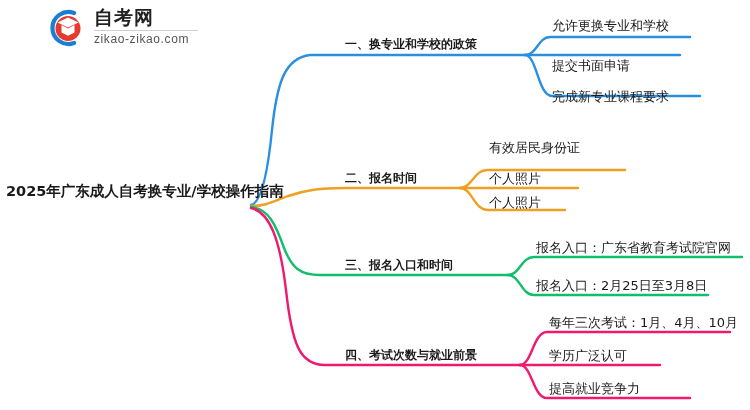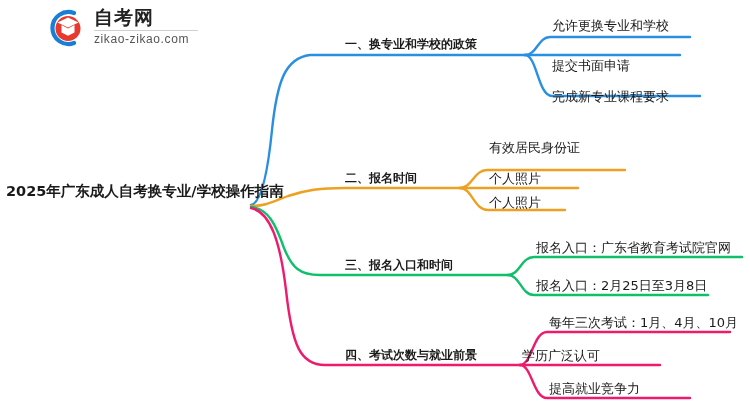--- a/index.html
+++ b/index.html
@@ -152,14 +152,14 @@
 <div class="node-label leaf-label" style="left:489px; top:141px;">有效居民身份证</div>
 <div class="node-label leaf-label" style="left:489px; top:172px;">个人照片</div>
 <div class="node-label leaf-label" style="left:489px; top:196px;">个人照片</div>
 
 <div class="node-label branch-label" style="left:345px; top:259px;">三、报名入口和时间</div>
 <div class="node-label leaf-label" style="left:536px; top:241px;">报名入口：广东省教育考试院官网</div>
 <div class="node-label leaf-label" style="left:536px; top:279px;">报名入口：2月25日至3月8日</div>
 
 <div class="node-label branch-label" style="left:345px; top:349px;">四、考试次数与就业前景</div>
 <div class="node-label leaf-label" style="left:549px; top:316px;">每年三次考试：1月、4月、10月</div>
-<div class="node-label leaf-label" style="left:522px; top:349px;">学历广泛认可</div>
+<div class="node-label leaf-label" style="left:549px; top:349px;">学历广泛认可</div>
 <div class="node-label leaf-label" style="left:549px; top:382px;">提高就业竞争力</div>
 
 </body></html>

